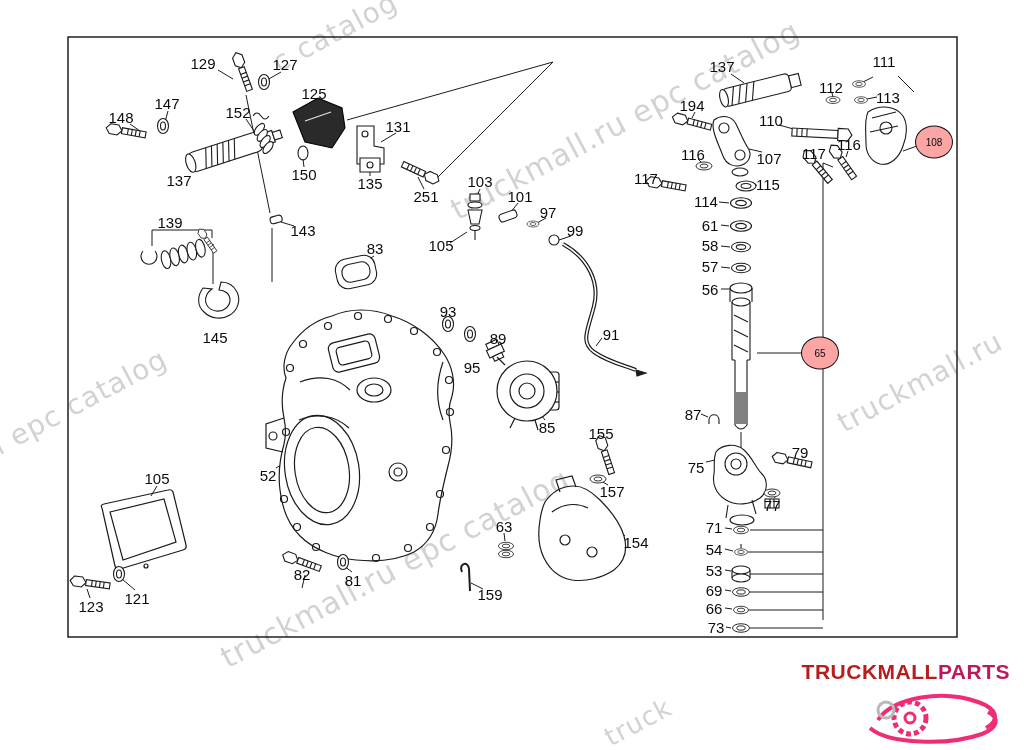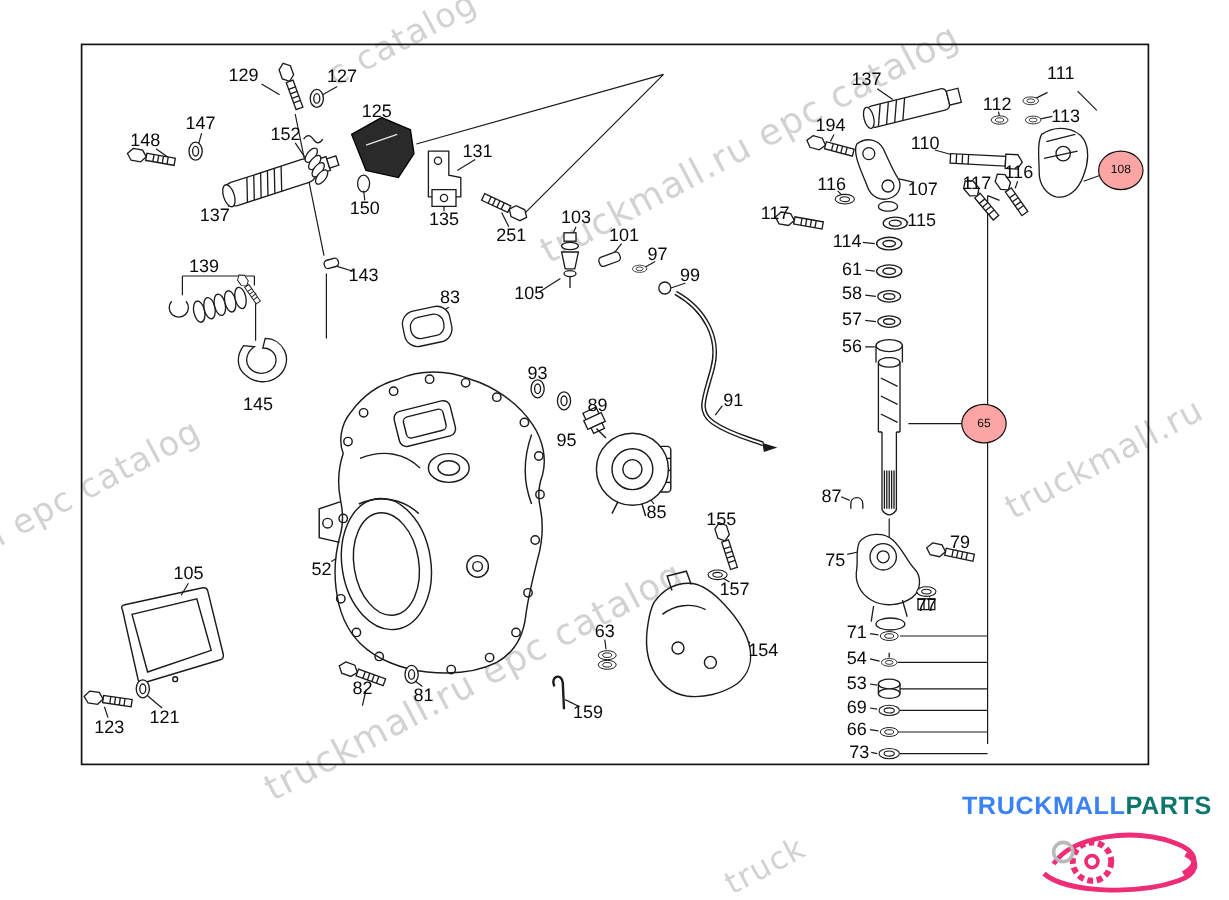--- a/index.html
+++ b/index.html
@@ -10,22 +10,22 @@
               white-space:nowrap;line-height:1;}
   .watermark{position:absolute;transform:translate(-50%,-50%) rotate(-28deg);color:#d2d2d2;
              letter-spacing:1px;white-space:nowrap;pointer-events:none;
              font-family:"DejaVu Sans",sans-serif;}
   .callout{position:absolute;transform:translate(-50%,-50%);width:36px;height:31px;
            border:1.6px solid #111;border-radius:50%;display:flex;align-items:center;
            justify-content:center;font-size:10px;background:#fca5a5;color:#0b0b0b;}
   .logo{position:absolute;right:8px;bottom:2px;width:200px;height:96px;}
   .logo-text{position:absolute;top:8px;right:6px;font-size:21px;font-weight:bold;
              letter-spacing:.5px;white-space:nowrap;}
-  .logo-gray{color:#3b82f6;}
-  .logo-pink{color:#0f766e;}
+  .logo-gray{color:#b91c1c;}
+  .logo-pink{color:#be185d;}
   .logo-art{position:absolute;right:0;bottom:0;}
 </style>
 </head>
 <body>
 
 <div class="stage" id="stage">
 
   <div class="watermark" style="left: 335px; top: 32px; font-size: 28px;">c catalog</div>
     <div class="watermark" style="left: 625px; top: 120px; font-size: 30px;">truckmall.ru epc catalog</div>
     <div class="watermark" style="left: 920px; top: 382px; font-size: 28px;">truckmall.ru</div>

